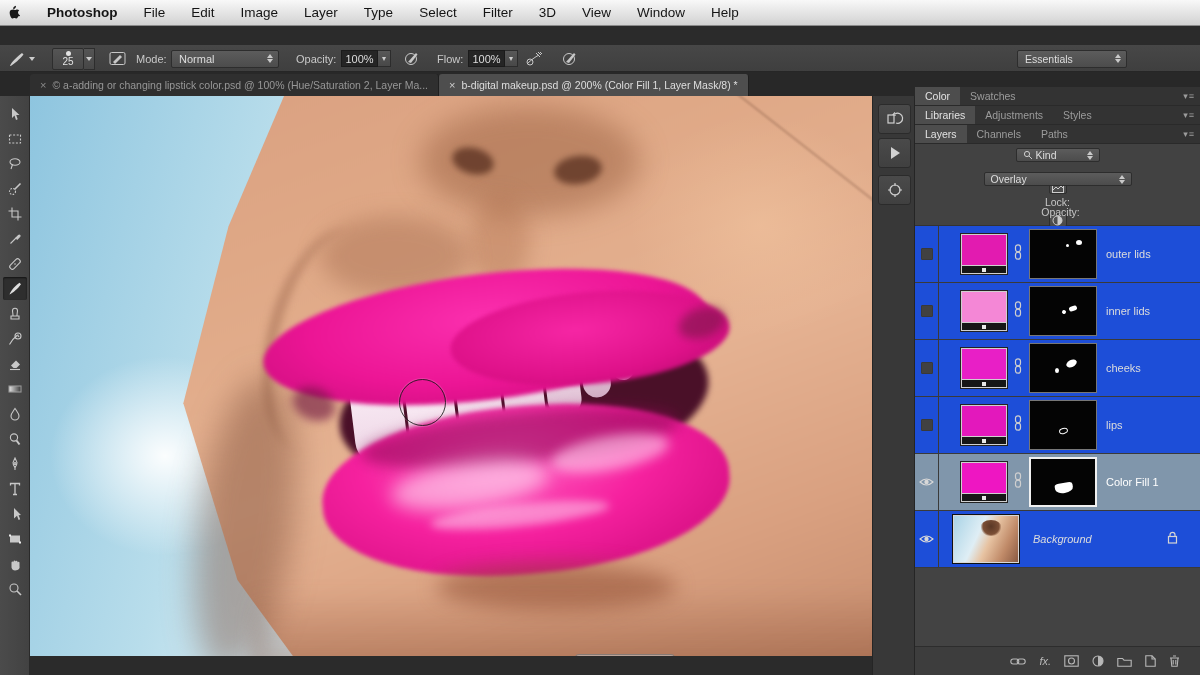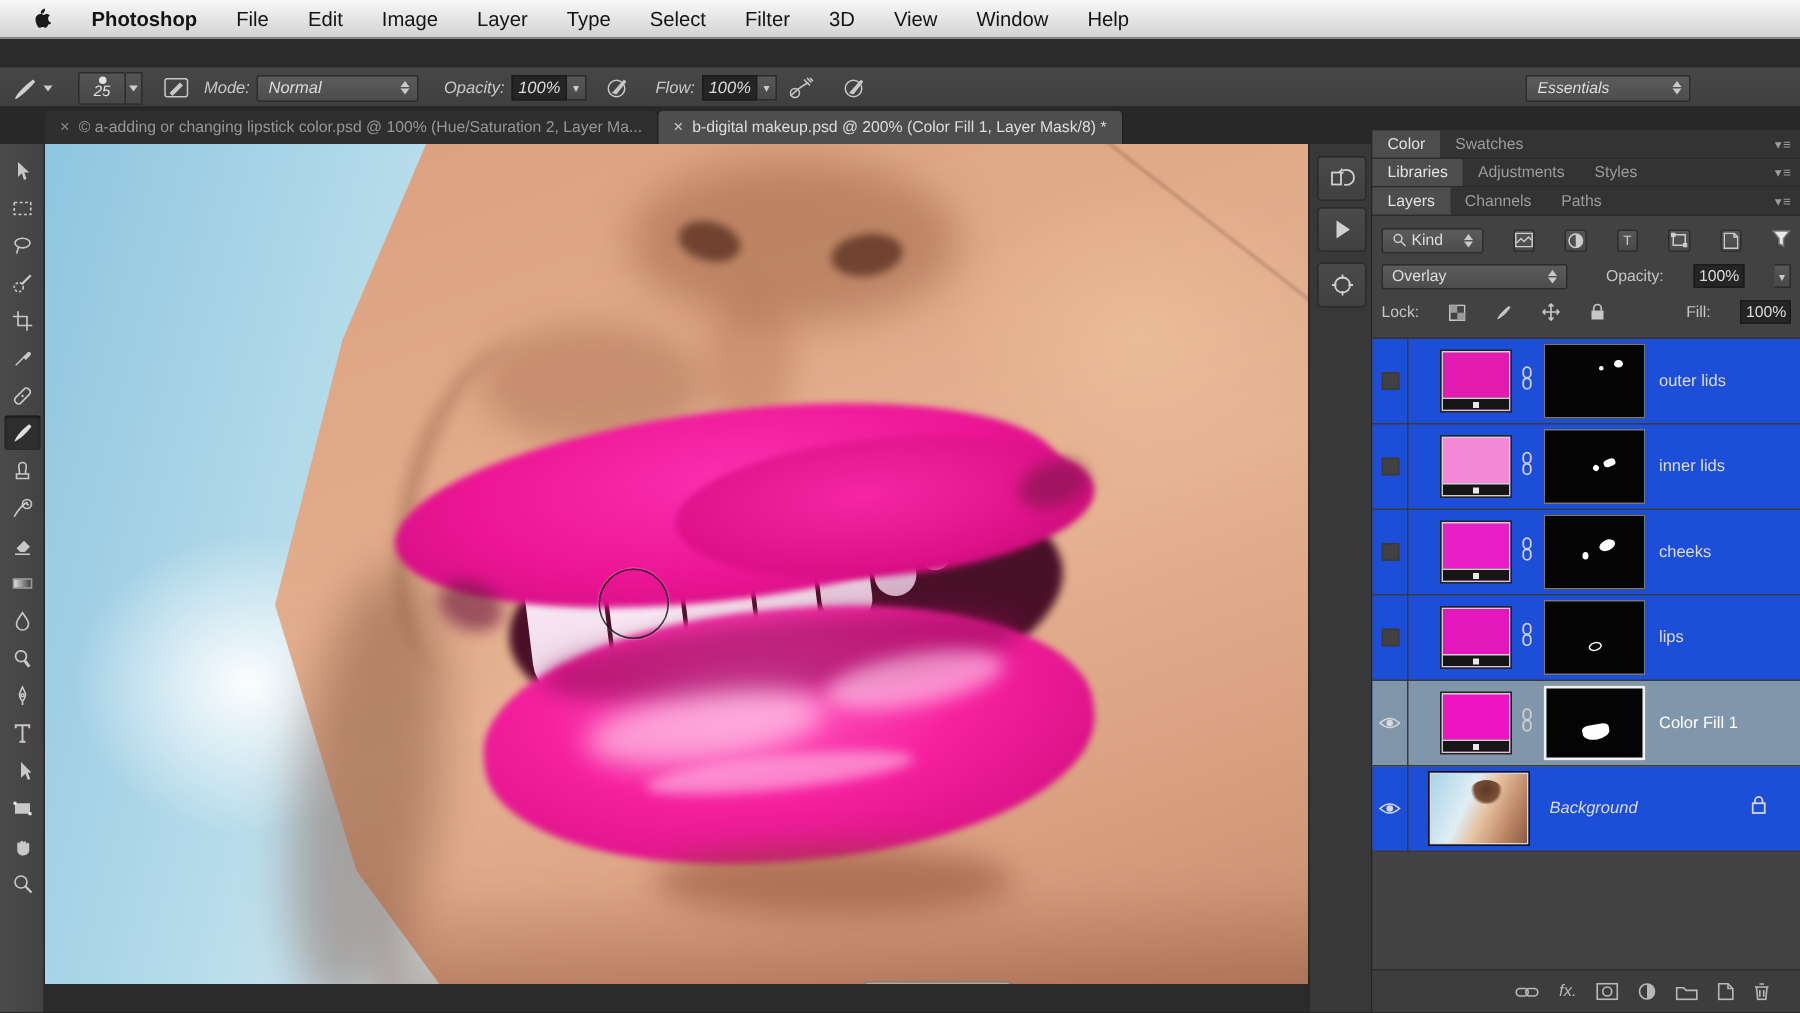--- a/index.html
+++ b/index.html
@@ -3,39 +3,39 @@
 <meta charset="utf-8">
 <style>
   * { margin:0; padding:0; box-sizing:border-box; }
   html,body { width:1200px; height:675px; overflow:hidden; background:#1a1a1a; }
   body { font-family:"Liberation Sans","DejaVu Sans",sans-serif; -webkit-font-smoothing:antialiased; }
   #app { position:relative; width:1200px; height:675px; background:#2b2b2b; overflow:hidden; }
 
   
   .menubar { position:absolute; left:0; top:0; width:1200px; height:26px;
     background:linear-gradient(#f8f8f8,#d2d2d2); border-bottom:1px solid #8a8a8a;
-    display:flex; align-items:center; gap:26px; padding-left:20px; color:#141414; font-size:13.5px; }
+    display:flex; align-items:center; gap:26px; padding-left:6px; color:#141414; font-size:13.5px; }
   .menubar .apple { width:15px; height:16px; display:flex; align-items:center; }
   .menubar .mi { cursor:default; }
   .menubar .mi.app { font-weight:bold; }
 
   
   .titlebar { position:absolute; left:0; top:26px; width:1200px; height:19px;
     background:linear-gradient(#4c4c4c,#3a3a3a); border-bottom:1px solid #262626;
     display:flex; align-items:center; justify-content:center; color:#cfcfcf; font-size:12px; }
   .lights { position:absolute; left:9px; top:5px; display:flex; gap:7px; }
   .light { width:9px; height:9px; border-radius:50%; border:1px solid rgba(0,0,0,.4); }
   .light.red { background:#d85b56; } .light.yellow { background:#d9a93f; } .light.green { background:#7eb946; }
   .wm-topright { position:absolute; right:14px; top:3px; color:rgba(255,255,255,.16); font-weight:bold; font-size:12px; letter-spacing:2px; }
 
   
   .optionsbar { position:absolute; left:0; top:45px; width:1200px; height:27px;
     background:linear-gradient(#474747,#3f3f3f); border-bottom:1px solid #262626;
     color:#c9c9c9; font-size:11px; }
-  .optionsbar .ob { position:absolute; top:0; height:27px; display:flex; align-items:center;font-style:italic; }
+  .optionsbar .ob { position:absolute; top:0; height:27px; display:flex; align-items:center; }
   .obselect { background:linear-gradient(#5c5c5c,#4c4c4c); border:1px solid #2d2d2d; border-radius:2px;
     height:18px; display:flex; align-items:center; padding:0 4px 0 7px; color:#ddd; }
   .stepper { margin-left:auto; width:9px; height:12px; display:flex; flex-direction:column; justify-content:center; align-items:center; gap:1px; }
   .stepper i { display:block; width:0; height:0; border-left:3px solid transparent; border-right:3px solid transparent; }
   .stepper .up { border-bottom:4px solid #c9c9c9; } .stepper .dn { border-top:4px solid #c9c9c9; }
   .valbox { background:#252525; border:1px solid #1b1b1b; height:17px; min-width:37px; display:flex; align-items:center; justify-content:center; color:#ddd; }
   .valbtn { width:13px; height:17px; background:linear-gradient(#585858,#484848); border:1px solid #2c2c2c; border-left:none;
     display:flex; align-items:center; justify-content:center; color:#ccc; font-size:8px; }
   .sizebox { width:32px; height:22px; background:linear-gradient(#555,#474747); border:1px solid #2d2d2d; border-radius:2px;
     display:flex; flex-direction:column; align-items:center; justify-content:center; color:#e3e3e3; font-size:10px; line-height:9px; }
@@ -89,21 +89,21 @@
   .dockbtn svg { stroke:#d0d0d0; fill:none; stroke-width:1.2; }
 
   
   .panels { position:absolute; left:915px; top:87px; width:285px; height:588px; background:#434343; }
   .ptabrow { height:19px; background:#333; display:flex; align-items:stretch; border-bottom:1px solid #2a2a2a; position:relative; }
   .ptab { display:flex; align-items:center; padding:0 10px; font-size:10.5px; color:#9c9c9c; }
   .ptab.on { background:#4d4d4d; color:#e2e2e2; }
   .pmenu { position:absolute; right:5px; top:4px; color:#9c9c9c; font-size:9px; letter-spacing:1px; }
 
   .lcontrols { background:#424242; border-bottom:1px solid #333; padding:4px 6px 5px; }
-  .lrow { display:flex; align-items:center; height:24px; gap:20px; color:#c6c6c6; font-size:10.5px; }
+  .lrow { display:flex; align-items:center; height:24px; gap:20px; color:#c6c6c6; font-size:10.5px;flex-direction:column; }
   .kindsel { width:84px; }
   .filtico { width:18px; height:15px; background:linear-gradient(#565656,#494949); border:1px solid #2e2e2e; border-radius:2px;
     display:flex; align-items:center; justify-content:center; color:#ccc; font-size:9px; }
   .filtico svg { stroke:#ccc; fill:none; stroke-width:1; }
   .funnel { margin-left:auto; }
   .blendsel { width:148px; }
   .lockico { width:16px; height:15px; display:flex; align-items:center; justify-content:center; }
   .lockico svg { stroke:#c6c6c6; fill:none; stroke-width:1.1; }
 
   .llist { position:relative; background:#1d4ed8; }

